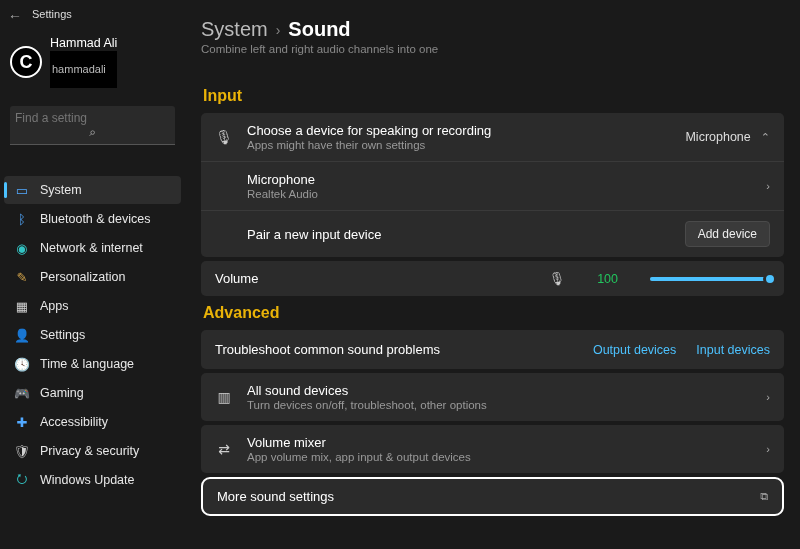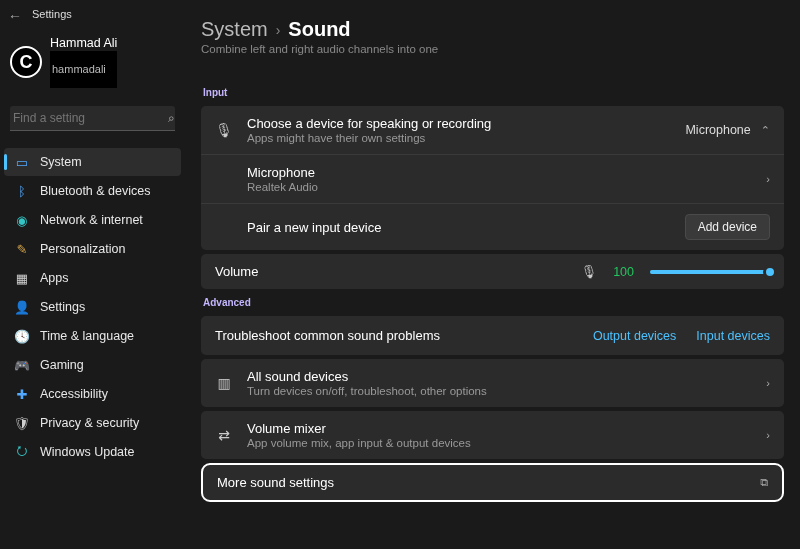--- a/index.html
+++ b/index.html
@@ -7,46 +7,46 @@
   .app { display: flex; height: 100%; }
   .topbar { position: absolute; top: 0; left: 0; right: 0; height: 28px; display: flex; align-items: center; padding-left: 8px; gap: 10px; }
   .back-arrow { color: #aaa; font-size: 14px; cursor: pointer; }
   .topbar-title { font-size: 11px; color: #ddd; }
   .sidebar { width: 185px; background: #1a1a1a; padding-top: 32px; flex-shrink: 0; }
   .profile { display: flex; align-items: center; gap: 8px; padding: 4px 10px 10px 10px; }
   .avatar { width: 32px; height: 32px; border-radius: 50%; background: #000; display: flex; align-items: center; justify-content: center; font-weight: bold; font-size: 18px; color: #fff; border: 2px solid #fff; }
   .profile-text { line-height: 1.2; }
   .profile-name { font-size: 12.5px; color: #fff; }
   .profile-user { font-size: 11px; color: #bbb; background: #000; padding: 12px 2px; }
-  .search { margin: 8px 10px 14px 10px; background: #2a2a2a; border-bottom: 1px solid #555; display: flex; align-items: center; padding: 5px 3px; border-radius: 3px 3px 0 0; }
+  .search { margin: 8px 10px 28px 10px; background: #2a2a2a; border-bottom: 1px solid #555; display: flex; align-items: center; padding: 5px 24px; border-radius: 3px 3px 0 0; flex-direction: column; }
   .search input { flex: 1; background: transparent; border: none; color: #ccc; font-size: 12px; outline: none; }
   .search-icon { color: #aaa; font-size: 12px; }
   .nav { list-style: none; padding: 2px 4px; }
   .nav-item { display: flex; align-items: center; gap: 10px; padding: 6px 10px; border-radius: 4px; cursor: pointer; font-size: 12.5px; color: #e8e8e8; margin: 1px 0; }
   .nav-item.active { background: #2d2d2d; position: relative; }
   .nav-item.active::before { content: ""; position: absolute; left: 0; top: 6px; bottom: 6px; width: 3px; background: #4cc2ff; border-radius: 2px; }
   .nav-ico { width: 16px; height: 16px; display: inline-flex; align-items: center; justify-content: center; font-size: 13px; }
   .content { flex: 1; padding: 18px 16px 0 16px; overflow-y: auto; }
   .breadcrumb { display: flex; align-items: center; gap: 8px; margin-bottom: 2px; }
   .bc-parent { font-size: 20px; color: #bbb; font-weight: 500; }
   .bc-sep { color: #888; font-size: 14px; }
   .bc-current { font-size: 20px; color: #fff; font-weight: 600; }
   .subline { font-size: 11.5px; color: #888; margin-bottom: 32px; }
-  .section-title { font-size: 10px; font-weight: 600; color: #c4b5fd; margin: 8px 0 8px 2px; }
+  .section-title { font-size: 16px; font-weight: 600; color: #eab308; margin: 8px 0 8px 2px; }
   .card { background: #2b2b2b; border-radius: 5px; margin-bottom: 4px; }
   .row { display: flex; align-items: center; padding: 10px 14px; gap: 14px; cursor: pointer; }
   .row + .row { border-top: 1px solid #3a3a3a; }
   .row-ico { width: 18px; color: #ccc; font-size: 14px; display: flex; justify-content: center; }
   .row-text { flex: 1; }
   .row-title { font-size: 13px; color: #fff; }
   .row-sub { font-size: 11.5px; color: #999; margin-top: 1px; }
   .row-right { display: flex; align-items: center; gap: 10px; color: #ddd; font-size: 12.5px; }
   .chev { color: #aaa; font-size: 11px; }
   .btn { background: #3a3a3a; border: 1px solid #4a4a4a; color: #eee; padding: 5px 12px; border-radius: 4px; font-size: 12px; cursor: pointer; }
-  .vol-row { display: flex; align-items: center; padding: 10px 14px; gap: 16px; }
+  .vol-row { display: flex; align-items: center; padding: 10px 14px; gap: 32px; }
   .vol-label { font-size: 13px; color: #fff; }
   .vol-spacer { flex: 1; }
   .vol-val { font-size: 12.5px; color: #22c55e; }
   .slider { width: 120px; height: 4px; background: #555; border-radius: 2px; position: relative; }
   .slider-fill { height: 100%; background: #4cc2ff; border-radius: 2px; }
   .slider-thumb { position: absolute; top: 50%; width: 14px; height: 14px; background: #4cc2ff; border: 3px solid #2b2b2b; border-radius: 50%; transform: translate(-50%, -50%); }
   .link { color: #4cc2ff; font-size: 12.5px; cursor: pointer; }
   .links-row { display: flex; align-items: center; padding: 12px 14px; gap: 20px; }
   .links-row .row-title { flex: 1; }
   .highlight { border: 2px solid #fff; border-radius: 9px; margin-top: 4px; }

